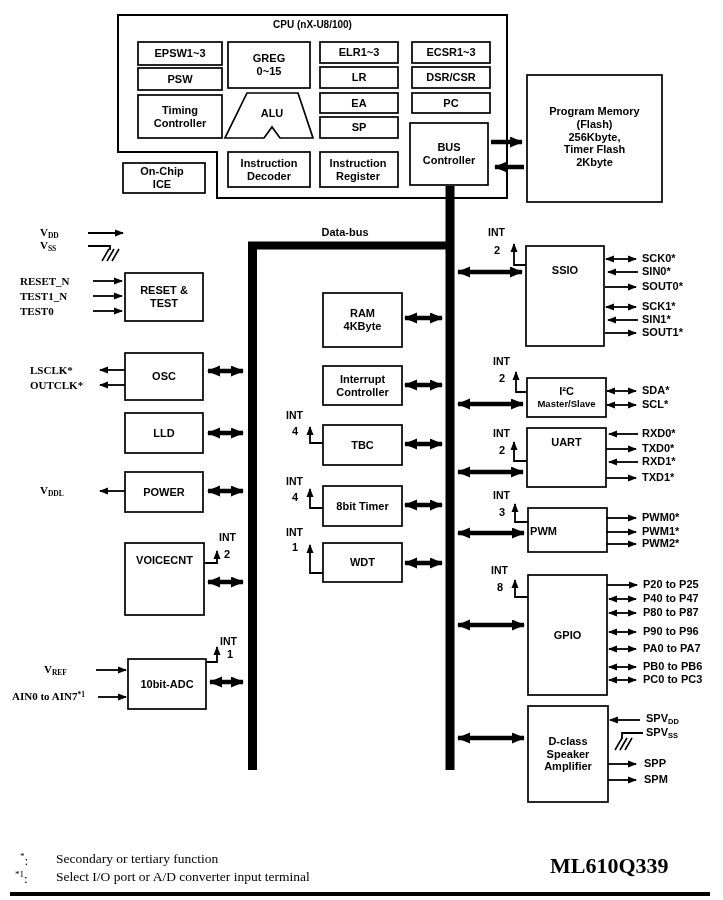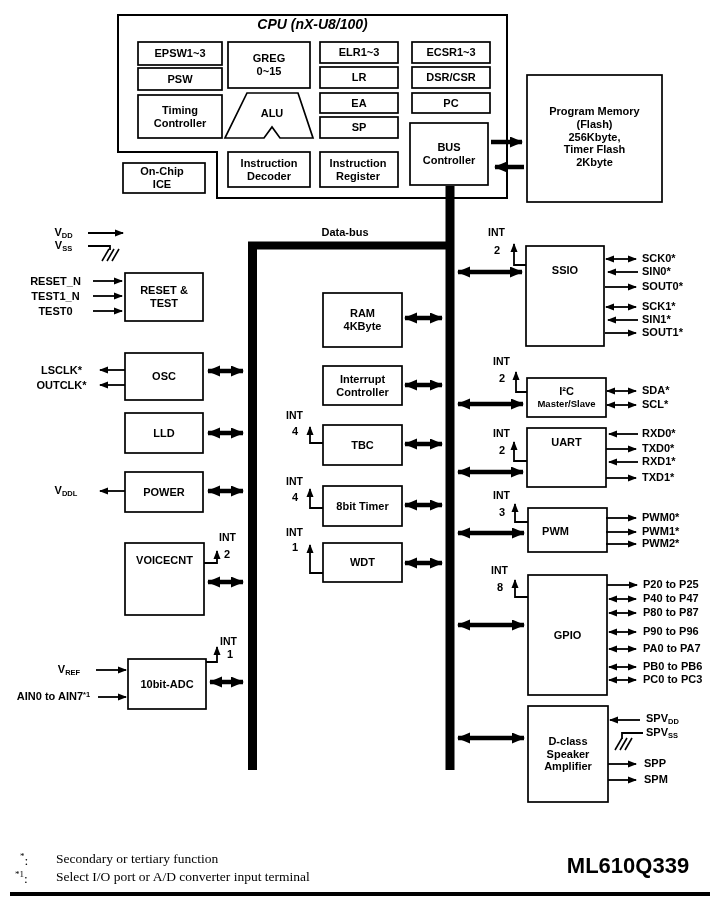--- a/index.html
+++ b/index.html
@@ -4,23 +4,23 @@
 <style>
   html,body{margin:0;padding:0;}
   body{width:723px;height:900px;position:relative;background:#fff;color:#000;
        font-family:"Liberation Sans",sans-serif;overflow:hidden;}
   #stage{position:absolute;left:0;top:0;width:723px;height:900px;}
   svg{position:absolute;left:0;top:0;}
   .bx{position:absolute;display:flex;align-items:center;justify-content:center;
       text-align:center;font-weight:bold;font-size:11px;line-height:1.18;}
   .col{flex-direction:column;}
   .lb{position:absolute;font-weight:bold;font-size:11px;white-space:nowrap;line-height:1;}
-  .rt{text-align:center;}
+  .rt{text-align:left;font-family:Liberation Serif, serif;}
   .sm{font-size:10.5px;}
-  .t12{font-size:14px;font-style:italic;}
+  .t12{font-size:10px;}
   .t95{font-size:9.5px;font-weight:bold;}
   sub.s{font-size:7.5px;vertical-align:-2px;font-weight:bold;}
   sup.p{font-size:7.5px;vertical-align:3px;font-weight:bold;}
   .fn{position:absolute;font-family:"Liberation Serif",serif;font-size:13.5px;
       font-weight:normal;white-space:nowrap;}
   .fn sup{font-size:9px;}
   .pn{position:absolute;font-weight:bold;font-size:22px;white-space:nowrap;}
 </style>
 </head>
 <body>
@@ -258,21 +258,21 @@
 <div class="lb" style="left:642px;top:399px">SCL*</div>
 
 <div class="bx" style="left:527px;top:433px;width:79px;height:18px">UART</div>
 <div class="lb sm" style="left:493px;top:428px">INT</div>
 <div class="lb" style="left:499px;top:445px">2</div>
 <div class="lb" style="left:642px;top:428px">RXD0*</div>
 <div class="lb" style="left:642px;top:443px">TXD0*</div>
 <div class="lb" style="left:642px;top:456px">RXD1*</div>
 <div class="lb" style="left:642px;top:472px">TXD1*</div>
 
-<div class="bx" style="left:516px;top:508px;width:79px;height:46px">PWM</div>
+<div class="bx" style="left:504px;top:508px;width:79px;height:46px">PWM</div>
 <div class="lb sm" style="left:493px;top:490px">INT</div>
 <div class="lb" style="left:499px;top:507px">3</div>
 <div class="lb" style="left:642px;top:512px">PWM0*</div>
 <div class="lb" style="left:642px;top:526px">PWM1*</div>
 <div class="lb" style="left:642px;top:538px">PWM2*</div>
 
 <div class="bx" style="left:528px;top:575px;width:79px;height:120px">GPIO</div>
 <div class="lb sm" style="left:491px;top:565px">INT</div>
 <div class="lb" style="left:497px;top:582px">8</div>
 <div class="lb" style="left:643px;top:579px">P20 to P25</div>

